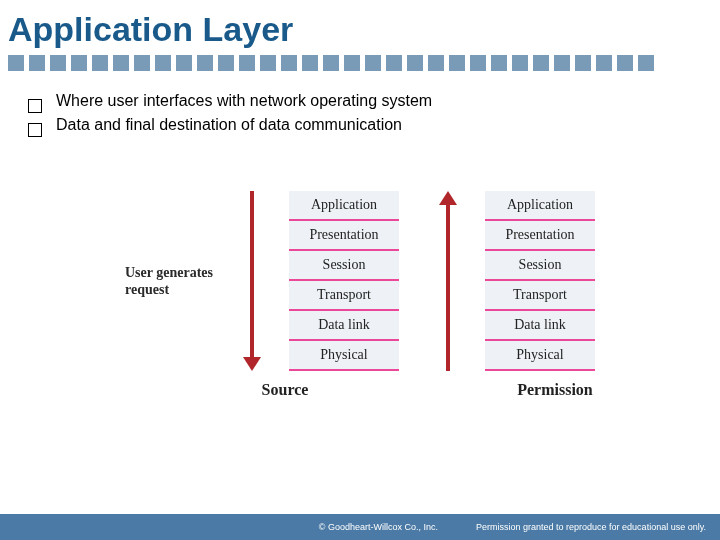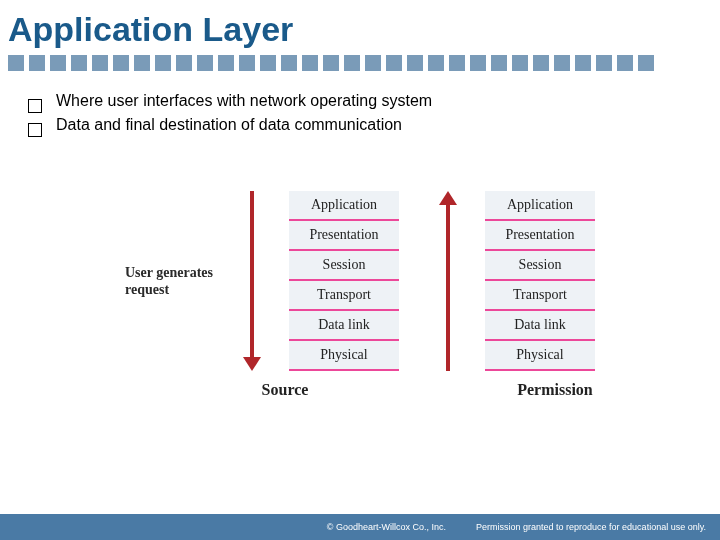--- a/index.html
+++ b/index.html
@@ -123,21 +123,21 @@
   .footer {
     position: absolute;
     bottom: 0; left: 0; right: 0;
     height: 26px;
     background: #4a7aa5;
     color: #fff;
     font-size: 9px;
     display: flex;
     align-items: center;
     justify-content: flex-end;
-    gap: 30px;
+    gap: 38px;
     padding: 0 14px;
   }
 </style>
 </head>
 <body>
 
 <div class="title">Application Layer</div>
 
 <div class="squares">
     <span></span>

